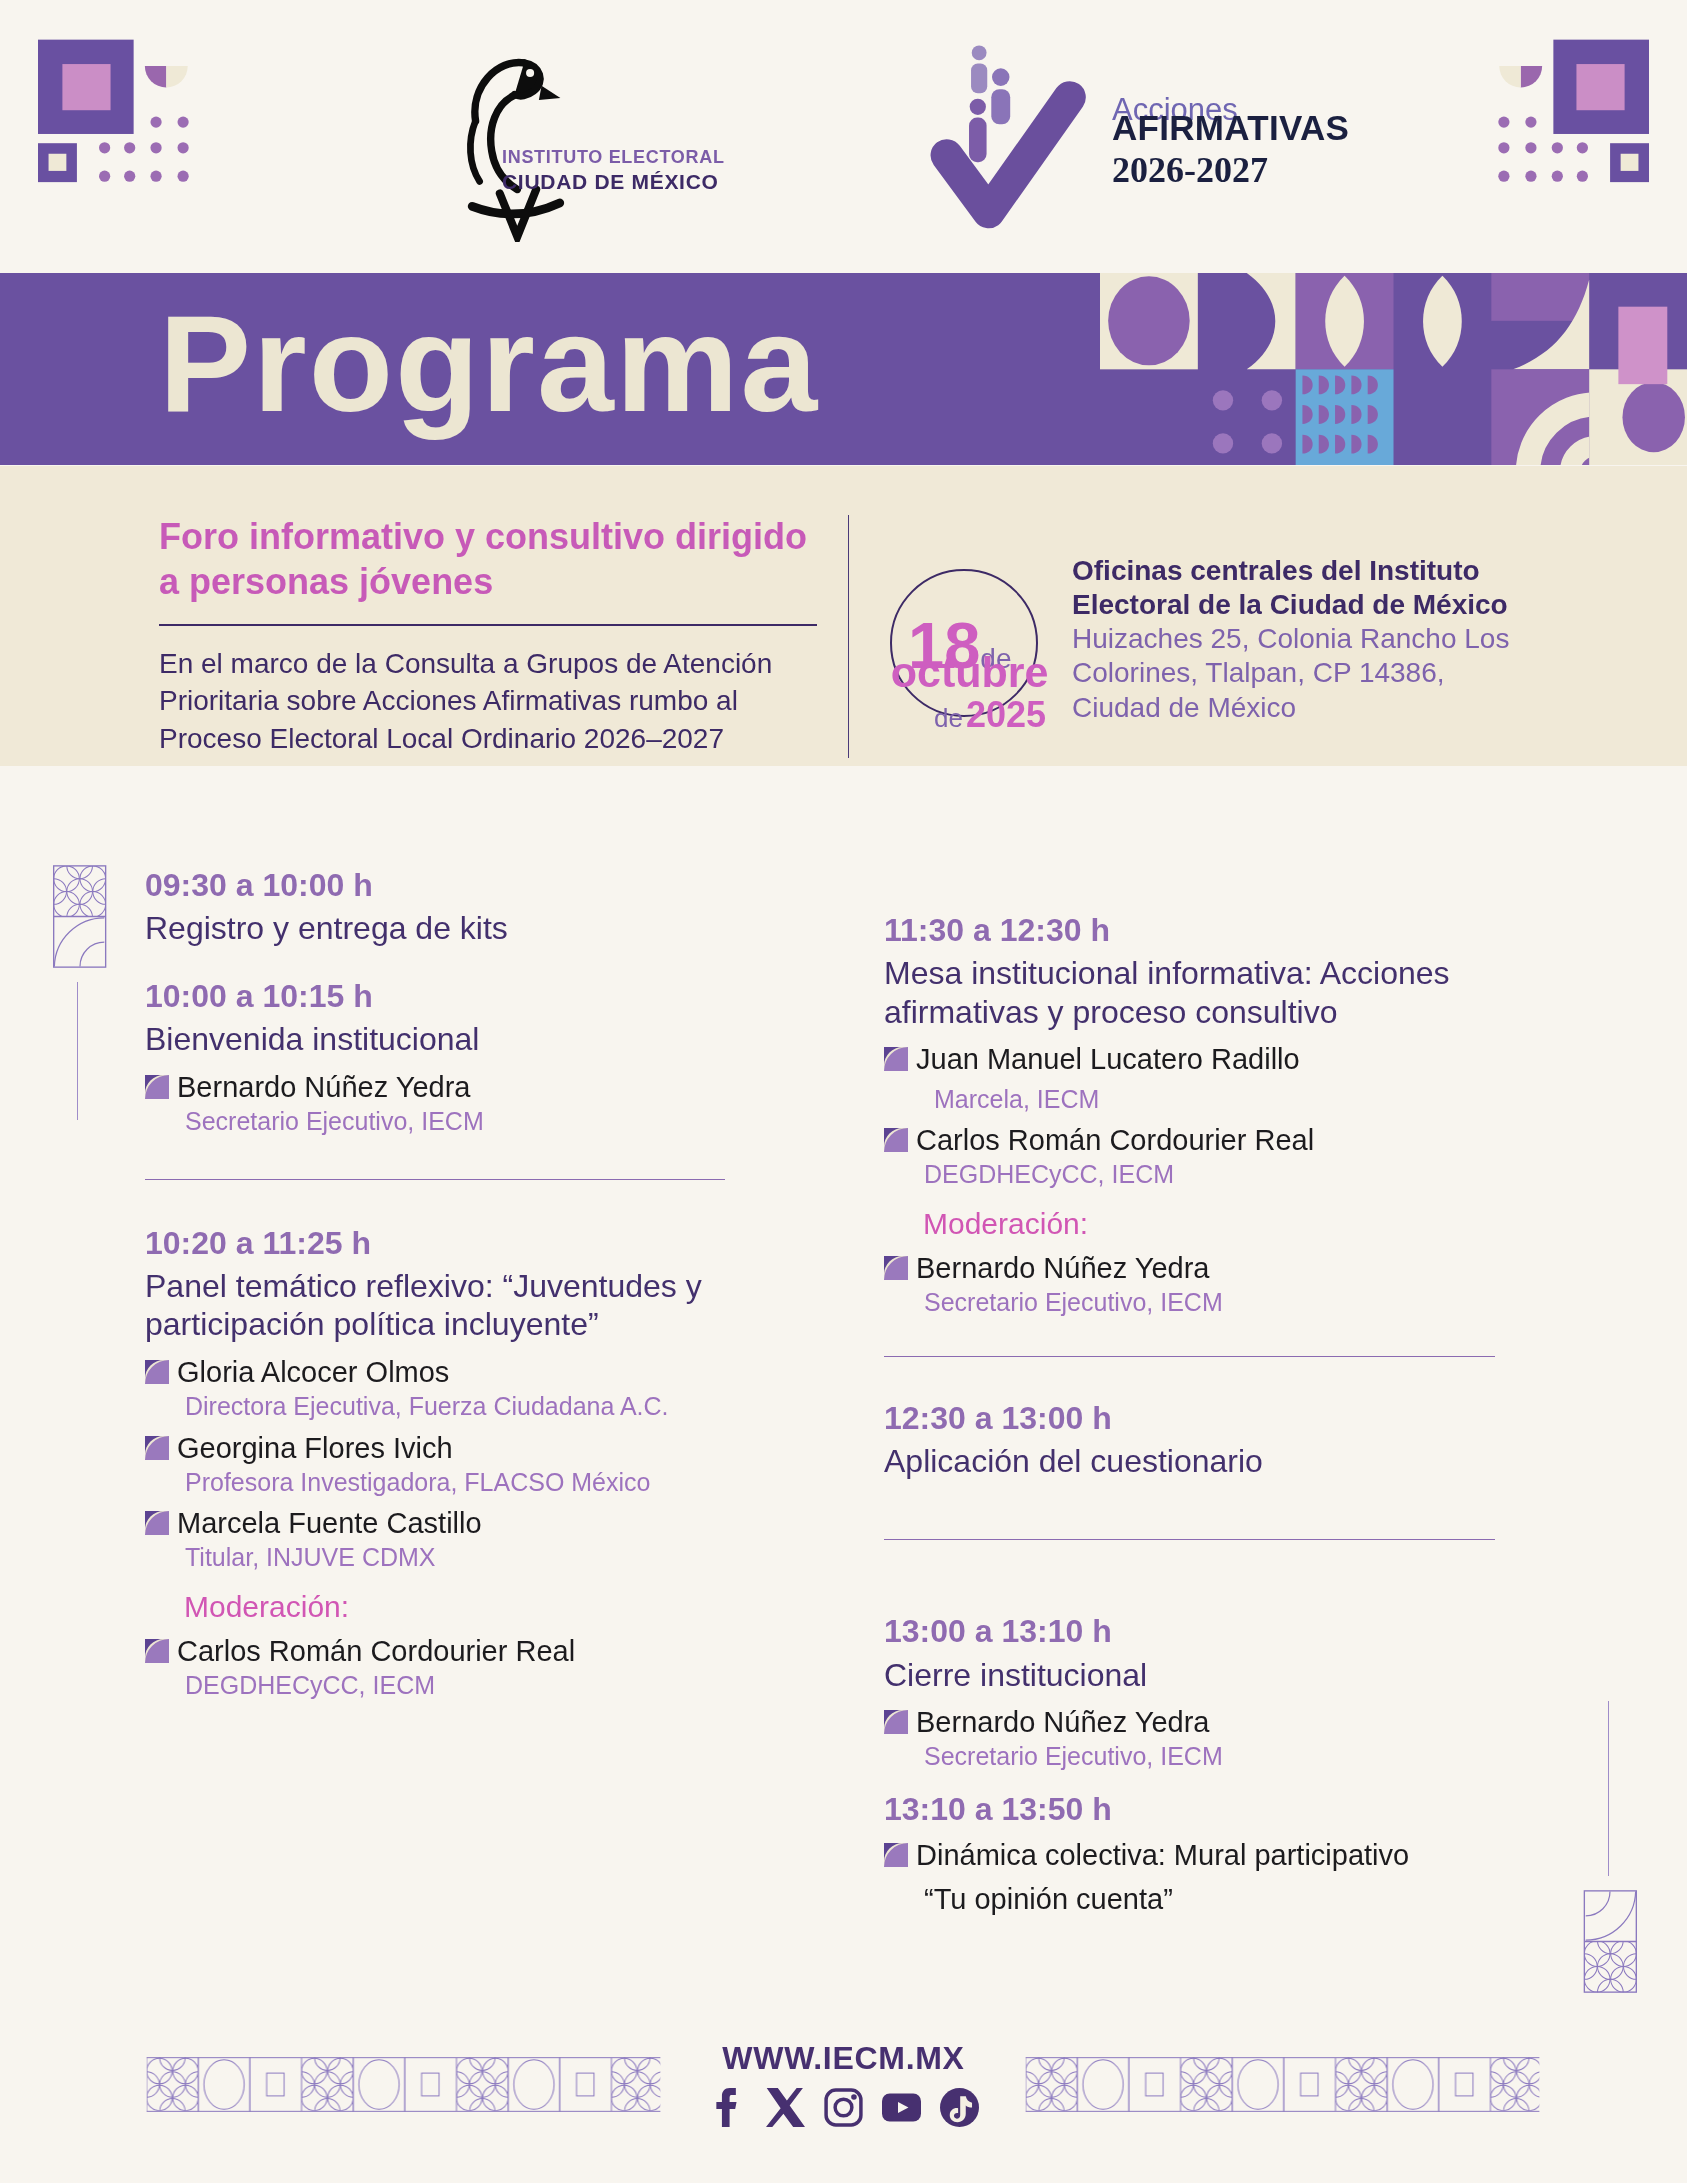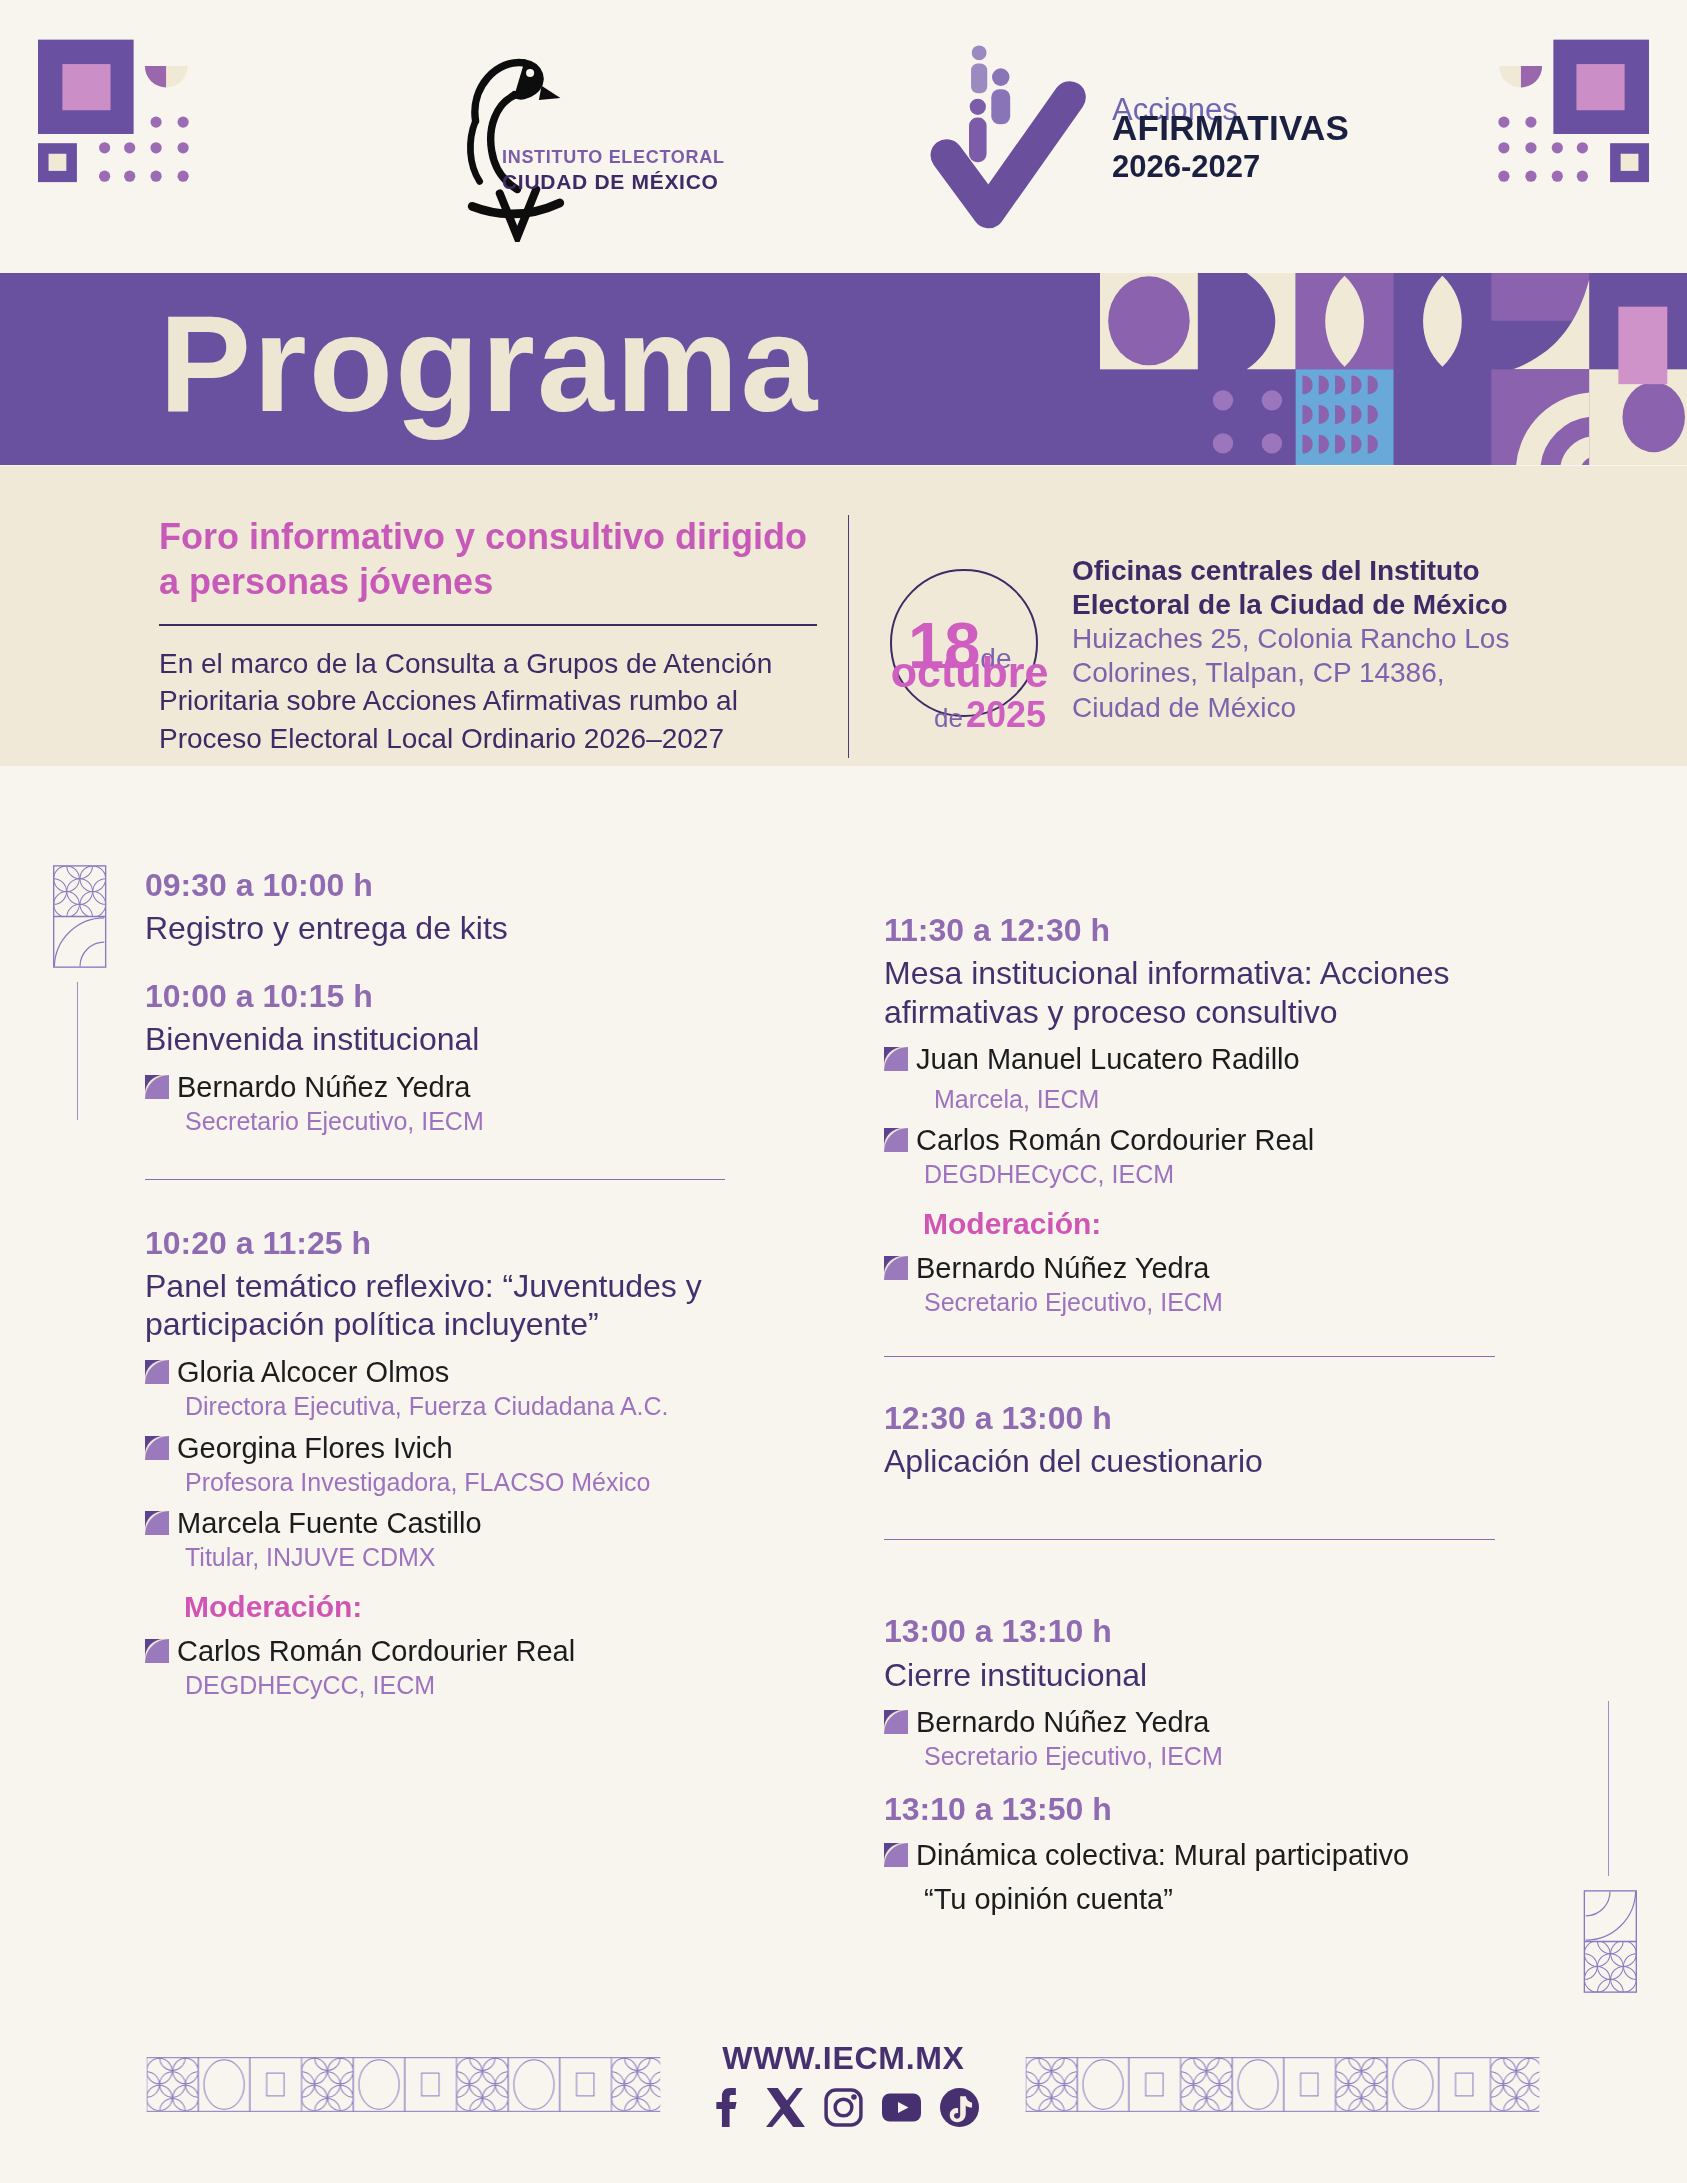--- a/index.html
+++ b/index.html
@@ -10,21 +10,21 @@
   .corner-orn.left{left:38px;}
   .corner-orn.right{right:38px;transform:scaleX(-1);}
   .iecm-logo{position:absolute;left:435px;top:40px;width:324px;height:202px;}
   .iecm-text1{position:absolute;left:67px;top:107px;font-size:18px;font-weight:bold;
               color:#7b5ca8;letter-spacing:0.7px;white-space:nowrap;}
   .iecm-text2{position:absolute;left:67px;top:130px;font-size:21px;font-weight:bold;
               color:#3d2a66;letter-spacing:0.7px;white-space:nowrap;}
   .aa-logo{position:absolute;left:923px;top:42px;width:432px;height:202px;}
   .aa-t1{position:absolute;left:189px;top:30px;font-size:31px;color:#6f66b2;margin-top:20px;}
   .aa-t2{position:absolute;left:189px;top:66px;font-size:35px;font-weight:800;color:#1b2040;letter-spacing:0.3px;}
-  .aa-t3{position:absolute;left:189px;top:107px;font-size:31px;font-weight:800;color:#1b2040;}
+  .aa-t3{position:absolute;left:189px;top:107px;font-size:36px;font-weight:800;color:#1b2040;font-family:Liberation Serif, serif;}
   
   .banner{position:absolute;left:0;top:273px;width:1687px;height:192px;background:#6a51a0;}
   .banner h1{position:absolute;left:159px;top:50%;transform:translateY(-54%);margin:0;
              font-size:138px;font-weight:bold;color:#ece6d2;letter-spacing:2px;line-height:1;}
   .mosaic{position:absolute;right:0;top:0;height:192px;width:587px;}
   
   .info{position:absolute;left:0;top:466px;width:1687px;height:300px;background:#f0e9d7;}
   .event-left{position:absolute;left:159px;top:49px;width:665px;}
   .event-title{margin:0;font-size:36px;line-height:1.24;font-weight:bold;color:#c75ab8;}
   .event-rule{width:658px;height:2px;background:#3d2a66;margin:20px 0 19px 0;}
@@ -48,21 +48,21 @@
   .vline{position:absolute;width:1.3px;background:#9f8cc9;}
   .col{position:absolute;}
   .col-left{left:145px;top:867px;width:651px;}
   .col-right{left:884px;top:912px;width:665px;}
   .time{margin:0 0 5.4px 0;font-size:32px;font-weight:bold;color:#8f6bb1;}
   .stitle{margin:0 0 12px 0;font-size:32px;font-weight:normal;color:#43306d;line-height:1.2;}
   .speaker{display:flex;align-items:flex-start;margin:10.8px 0 2.7px 0;}
   .bullet{width:24px;height:24px;flex:0 0 24px;margin:4px 8px 0 0;}
   .name{font-size:29px;color:#1c1b1e;line-height:1.15;}
   .role{margin:1.3px 0 9.4px 40px;font-size:25px;color:#9d72be;}
-  .mod{margin:17.5px 0 1.3px 39px;font-size:30px;font-weight:bold;color:#d156b4;}
+  .mod{margin:17.5px 0 1.3px 39px;font-size:30px;font-weight:normal;color:#d156b4;}
   .quote{margin:10.8px 0 0 40px;font-size:29px;color:#1c1b1e;}
   hr.divider{border:none;border-top:1.3px solid #8b6bb1;width:580px;margin:43px 0 45px 0;}
   .mt34{margin-top:30px;}
   .mt90{margin-top:73px;}
   
   .strip{position:absolute;top:2057px;width:517px;height:55px;}
   .strip.l{left:145px;} .strip.r{left:1024px;}
   .site{position:absolute;left:0;top:2040px;width:1687px;text-align:center;
         font-size:32px;font-weight:800;color:#473070;letter-spacing:0.7px;}
   .socials{position:absolute;left:0;top:2088px;width:1687px;display:flex;

